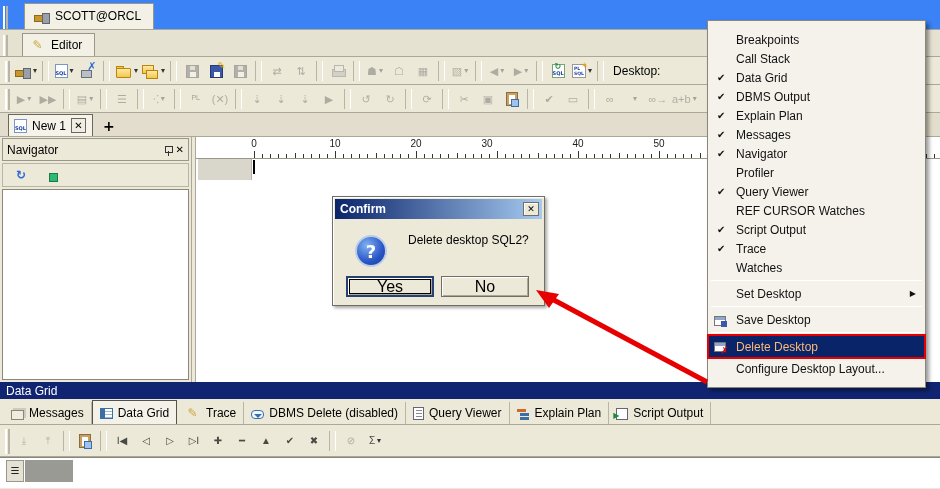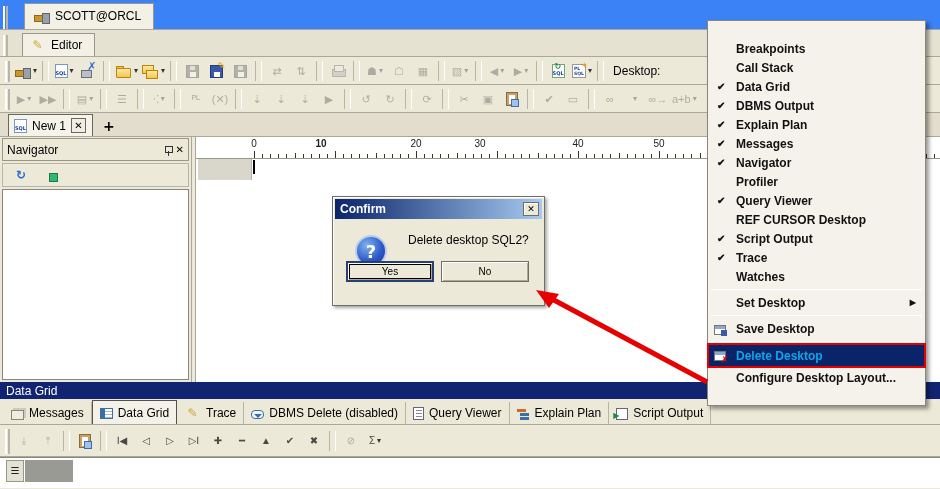--- a/index.html
+++ b/index.html
@@ -108,40 +108,40 @@
   .bp-tabs { height:26px; background:#ece9d8; border-bottom:1px solid #aca899; display:flex; align-items:flex-end; padding-left:4px; }
   .bp-tab { display:flex; align-items:center; gap:5px; height:22px; padding:2px 7px; color:#000; border-right:1px solid #b8b4a6; }
   .bp-tab.active { border:1px solid #55524a; background:#f4f2e8; height:24px; border-bottom:none; }
   .bp-toolbar { height:32px; background:#ece9d8; border-bottom:1px solid #aca899; display:flex; align-items:center; padding-left:2px; }
   .bp-toolbar .gch { font-size:10px; }
   .gridarea { height:31px; background:#fff; border-top:1px solid #8a867a; position:relative; }
   .rowhdr { position:absolute; left:6px; top:2px; width:18px; height:22px; background:#e4e1d5; border:1px solid #9a968a; font:10px/20px "DejaVu Sans",sans-serif; text-align:center; color:#222; }
   .selcell { position:absolute; left:25px; top:2px; width:48px; height:22px; background:#9a9a94; }
 
   
-  .ctx-menu { position:absolute; left:707px; top:20px; width:219px; background:#f4f2ea; border:1px solid #8a867a; box-shadow:3px 3px 4px rgba(0,0,0,.4); padding:18px 1px; z-index:40;font-weight:bold; }
+  .ctx-menu { position:absolute; left:707px; top:20px; width:219px; background:#f4f2ea; border:1px solid #8a867a; box-shadow:3px 3px 4px rgba(0,0,0,.4); padding:9px 1px; z-index:40; }
   .mi { position:relative; height:19px; display:flex; align-items:center; padding-left:27px; padding-right:8px; color:#111; }
   .mi .chk { position:absolute; left:8px; width:14px; font-size:10px; color:#111; }
   .mi .mico { position:absolute; left:5px; top:3px; }
   .mi .sub { margin-left:auto; font-size:8px; }
-  .mi.hl { background:#0a246a; color:#0ea5e9; height:21px; }
+  .mi.hl { background:#0a246a; color:#fdba74; height:21px; }
   .mi.redbox { box-shadow:0 0 0 2px #e60000; margin:2px 0; }
   .msep { height:1px; background:#b8b4a6; border-bottom:1px solid #fff; margin:3px 2px; }
 
   
   .dialog { position:absolute; left:332px; top:196px; width:213px; height:110px; background:#ece9d8;
       border:1px solid #716f64; box-shadow:inset 1px 1px 0 #fff, 2px 2px 3px rgba(0,0,0,.35); z-index:50; }
   .dlg-title { height:20px; margin:2px; background:linear-gradient(90deg,#0a246a,#a6caf0); color:#fff; font-weight:bold; display:flex; align-items:center; padding:0 3px 0 5px; }
   .dlg-close { margin-left:auto; width:16px; height:14px; background:#ece9d8; border:1px solid #716f64; box-shadow:inset 1px 1px 0 #fff; color:#000; font:bold 9px/12px "DejaVu Sans",sans-serif; text-align:center; }
   .dlg-qicon { position:absolute; left:22px; top:38px; width:32px; height:32px; border-radius:50%;
       background:radial-gradient(circle at 35% 30%, #7fb2f0, #2a56c6 60%, #173a96); border:2px solid #b9cdea;
       color:#fff; font:bold 18px/30px "DejaVu Sans",sans-serif; text-align:center; }
   .dlg-msg { position:absolute; left:75px; top:36px; font-size:12px; color:#000; }
-  .dlg-btn { position:absolute; top:64px; width:88px; height:21px; background:#ece9d8; border:1px solid #716f64;
-      box-shadow:inset 1px 1px 0 #fff, inset -1px -1px 0 #aca899; text-align:center; font-size:10px; line-height:19px; }
+  .dlg-btn { position:absolute; top:79px; width:88px; height:21px; background:#ece9d8; border:1px solid #716f64;
+      box-shadow:inset 1px 1px 0 #fff, inset -1px -1px 0 #aca899; text-align:center; font-size:16px; line-height:19px; }
   .dlg-btn.focused { outline:1px solid #000; outline-offset:-4px; border:2px solid #294172; line-height:17px; }
 
   .arrow-svg { position:absolute; left:0; top:0; width:940px; height:489px; pointer-events:none; z-index:60; }
 </style>
 </head>
 <body>
 
 <div class="row tabbar">
   <span class="grip"></span>
   <div class="conn-tab">
@@ -433,23 +433,23 @@
         <div class="tick" style="left: 673.6px; height: 4px;"></div>
         <div class="tick" style="left: 681.7px; height: 4px;"></div>
         <div class="tick" style="left: 689.8px; height: 4px;"></div>
         <div class="tick" style="left: 697.9px; height: 4px;"></div>
         <div class="tick" style="left: 706px; height: 7px;"></div>
         <div class="tick" style="left: 714.1px; height: 4px;"></div>
         <div class="tick" style="left: 722.2px; height: 4px;"></div>
         <div class="tick" style="left: 730.3px; height: 4px;"></div>
         <div class="tick" style="left: 738.4px; height: 4px;"></div>
         <span class="num" style="left: 58px;">0</span>
-        <span class="num" style="left: 125px; font-weight: bold;">10</span>
+        <span class="num" style="left: 139px;">10</span>
         <span class="num" style="left: 220px;">20</span>
-        <span class="num" style="left: 284px; text-align: center;">30</span>
+        <span class="num" style="left: 291px; text-align: center;">30</span>
         <span class="num" style="left: 382px;">40</span>
         <span class="num" style="left: 463px;">50</span>
         <span class="num" style="left: 544px;">60</span>
         <span class="num" style="left: 625px;">70</span>
         <span class="num" style="left: 706px;">80</span>
       </div>
     <div class="editor-body">
       <div class="gutter-block"></div>
       <div class="caret"></div>
     </div>
@@ -571,21 +571,21 @@
       <span>Navigator</span>
     </div>
     <div class="mi">
       <span>Profiler</span>
     </div>
     <div class="mi">
       <span class="chk">✔</span>
       <span>Query Viewer</span>
     </div>
     <div class="mi">
-      <span>REF CURSOR Desktop</span>
+      <span>REF CURSOR Watches</span>
     </div>
     <div class="mi">
       <span class="chk">✔</span>
       <span>Script Output</span>
     </div>
     <div class="mi">
       <span class="chk">✔</span>
       <span>Trace</span>
     </div>
     <div class="mi">

